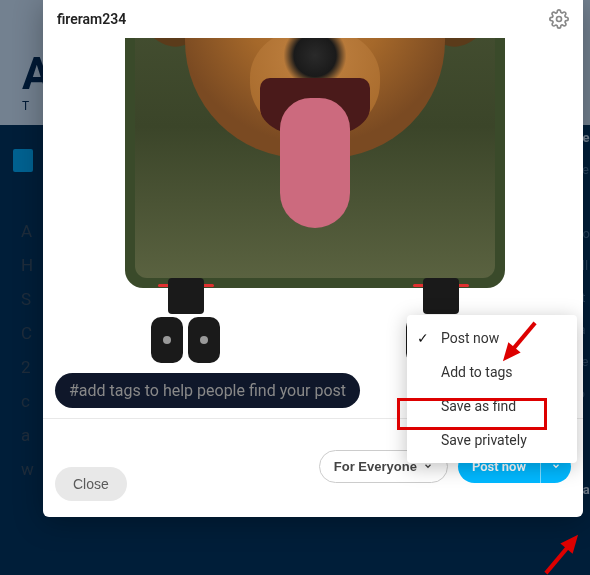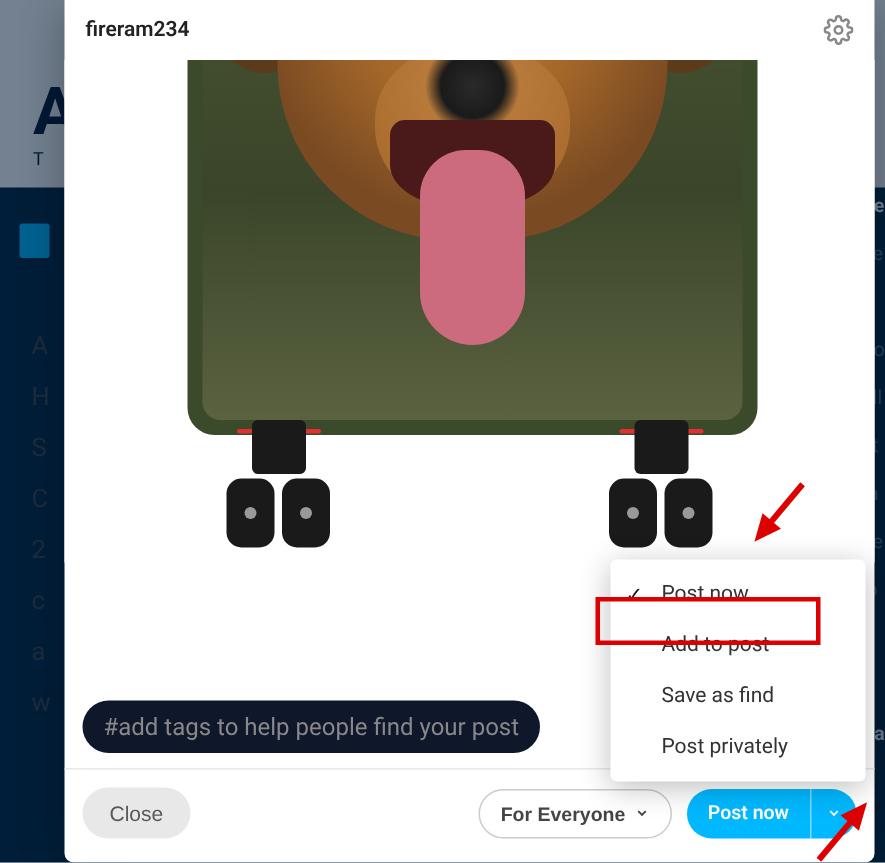--- a/index.html
+++ b/index.html
@@ -31,21 +31,21 @@
   .overlay {
     position: absolute;
     inset: 0;
     background: rgba(0,25,53,0.55);
   }
   .modal {
     position: absolute;
     left: 43px;
     top: 0;
     width: 540px;
-    height: 575px;
+    height: 517px;
     background: #fff;
     border-radius: 0 0 6px 6px;
     box-shadow: 0 4px 30px rgba(0,0,0,0.3);
     display: flex;
     flex-direction: column;
   }
   .modal-header {
     height: 40px;
     display: flex;
     align-items: center;
@@ -109,21 +109,21 @@
     border-radius: 20px; font-size: 16px;
   }
   .modal-footer {
     border-top: 1px solid #e8e8e8;
     padding: 12px 12px 16px;
     display:flex; align-items:center; gap:10px;
     position: relative;
   }
   .close-btn {
     background:#e8e8e8; border:none; color:#5a5a5a; font-size:14px; font-weight:500;
-    padding: 9px 18px; border-radius:20px; cursor:pointer;
+    padding: 9px 18px; border-radius:20px; cursor:pointer;margin-top:36px;
   }
   .for-everyone {
     margin-left:auto; background:#fff; border:1px solid #ccc; color:#444; font-size:13px; font-weight:600;
     padding: 8px 14px; border-radius:20px; cursor:pointer; display:flex; align-items:center; gap:6px;
   }
   .post-btn {
     display:flex; align-items:stretch; border-radius:20px; overflow:hidden;
     background:#00b8ff; color:#fff; font-size:13px; font-weight:600; cursor:pointer;
   }
   .post-btn .lbl { padding: 9px 14px; }
@@ -266,27 +266,27 @@
           </svg>
       </div>
     </div>
 
     <div class="dropdown">
       <div class="dd-item">
         <span class="check">✓</span>
         <span>Post now</span>
       </div>
       <div class="dd-item">
-        <span>Add to post</span>
+        <span>Add to tags</span>
       </div>
       <div class="dd-item">
         <span>Save as find</span>
       </div>
       <div class="dd-item">
-        <span>Post privately</span>
+        <span>Save privately</span>
       </div>
     </div>
   </div>
 </div>
 
 <div class="anno-box1"></div>
 <div class="arrow1">
   <div class="arrow-shape">
       <div class="arrow-line"></div>
       <div class="arrow-head"></div>

